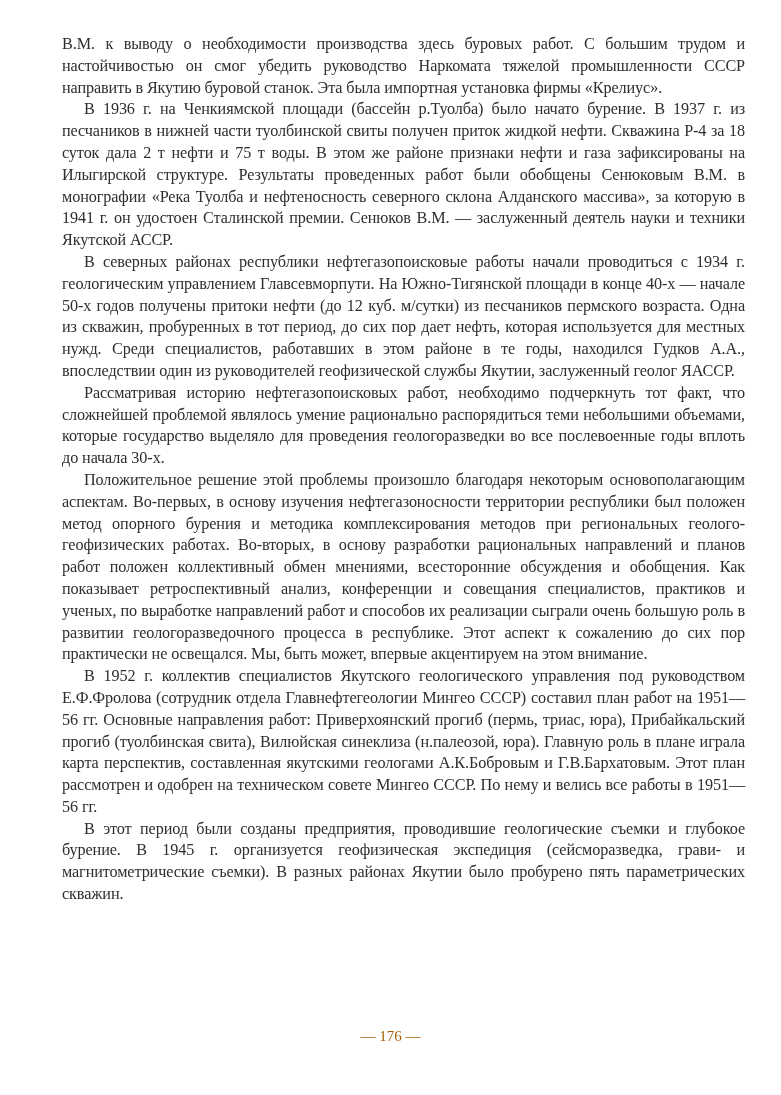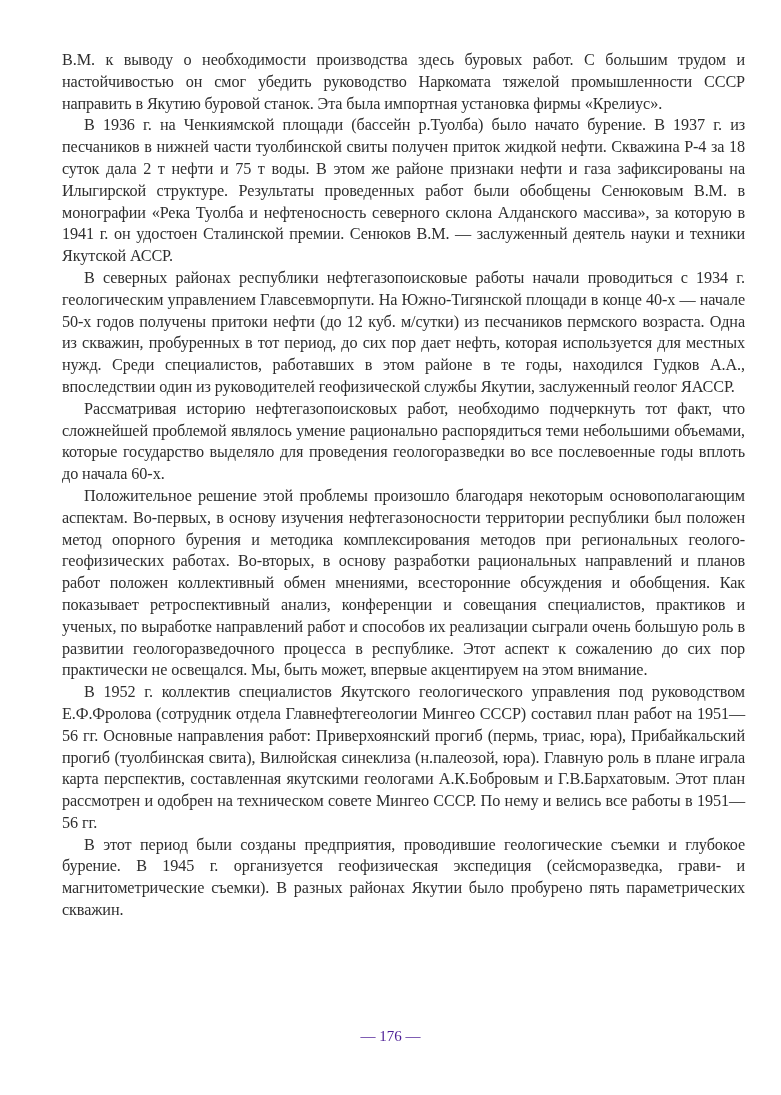--- a/index.html
+++ b/index.html
@@ -9,21 +9,21 @@
   }
   body {
     width: 781px;
     height: 1095px;
     position: relative;
     overflow: hidden;
   }
   .page {
     position: absolute;
     left: 62px;
-    top: 50px;
+    top: 34px;
     width: 683px;
     font-family: "Liberation Serif", "DejaVu Serif", serif;
     font-size: 16.2px;
     line-height: 21.8px;
     color: #2e2e2e;
     text-align: justify;
     letter-spacing: -0.1px;
   }
   .para {
     margin: 0;
@@ -35,29 +35,29 @@
     text-indent: 0;
   }
   .page-number {
     position: absolute;
     left: 0;
     width: 781px;
     top: 1028px;
     text-align: center;
     font-family: "Liberation Serif", "DejaVu Serif", serif;
     font-size: 15px;
-    color: #4c1d95;
+    color: #a16207;
   }
 </style>
 </head>
 <body>
 
 <div class="page">
   <p class="para cont">В.М. к выводу о необходимости производства здесь буровых работ. С большим трудом и настойчивостью он смог убедить руководство Наркомата тяжелой промышленности СССР направить в Якутию буровой станок. Эта была импортная установка фирмы «Крелиус».</p>
   <p class="para">В 1936 г. на Ченкиямской площади (бассейн р.Туолба) было начато бурение. В 1937 г. из песчаников в нижней части туолбинской свиты получен приток жидкой нефти. Скважина Р-4 за 18 суток дала 2 т нефти и 75 т воды. В этом же районе признаки нефти и газа зафиксированы на Илыгирской структуре. Результаты проведенных работ были обобщены Сенюковым В.М. в монографии «Река Туолба и нефтеносность северного склона Алданского массива», за которую в 1941 г. он удостоен Сталинской премии. Сенюков В.М. — заслуженный деятель науки и техники Якутской АССР.</p>
   <p class="para">В северных районах республики нефтегазопоисковые работы начали проводиться с 1934 г. геологическим управлением Главсевморпути. На Южно-Тигянской площади в конце 40-х — начале 50-х годов получены притоки нефти (до 12 куб. м/сутки) из песчаников пермского возраста. Одна из скважин, пробуренных в тот период, до сих пор дает нефть, которая используется для местных нужд. Среди специалистов, работавших в этом районе в те годы, находился Гудков А.А., впоследствии один из руководителей геофизической службы Якутии, заслуженный геолог ЯАССР.</p>
-  <p class="para">Рассматривая историю нефтегазопоисковых работ, необходимо подчеркнуть тот факт, что сложнейшей проблемой являлось умение рационально распорядиться теми небольшими объемами, которые государство выделяло для проведения геологоразведки во все послевоенные годы вплоть до начала 60-х.</p>
+  <p class="para">Рассматривая историю нефтегазопоисковых работ, необходимо подчеркнуть тот факт, что сложнейшей проблемой являлось умение рационально распорядиться теми небольшими объемами, которые государство выделяло для проведения геологоразведки во все послевоенные годы вплоть до начала 30-х.</p>
   <p class="para">Положительное решение этой проблемы произошло благодаря некоторым основополагающим аспектам. Во-первых, в основу изучения нефтегазоносности территории республики был положен метод опорного бурения и методика комплексирования методов при региональных геолого-геофизических работах. Во-вторых, в основу разработки рациональных направлений и планов работ положен коллективный обмен мнениями, всесторонние обсуждения и обобщения. Как показывает ретроспективный анализ, конференции и совещания специалистов, практиков и ученых, по выработке направлений работ и способов их реализации сыграли очень большую роль в развитии геологоразведочного процесса в республике. Этот аспект к сожалению до сих пор практически не освещался. Мы, быть может, впервые акцентируем на этом внимание.</p>
   <p class="para">В 1952 г. коллектив специалистов Якутского геологического управления под руководством Е.Ф.Фролова (сотрудник отдела Главнефтегеологии Мингео СССР) составил план работ на 1951—56 гг. Основные направления работ: Приверхоянский прогиб (пермь, триас, юра), Прибайкальский прогиб (туолбинская свита), Вилюйская синеклиза (н.палеозой, юра). Главную роль в плане играла карта перспектив, составленная якутскими геологами А.К.Бобровым и Г.В.Бархатовым. Этот план рассмотрен и одобрен на техническом совете Мингео СССР. По нему и велись все работы в 1951—56 гг.</p>
   <p class="para">В этот период были созданы предприятия, проводившие геологические съемки и глубокое бурение. В 1945 г. организуется геофизическая экспедиция (сейсморазведка, грави- и магнитометрические съемки). В разных районах Якутии было пробурено пять параметрических скважин.</p>
 </div>
 
 <div class="page-number">— 176 —</div>
 
 </body></html>

